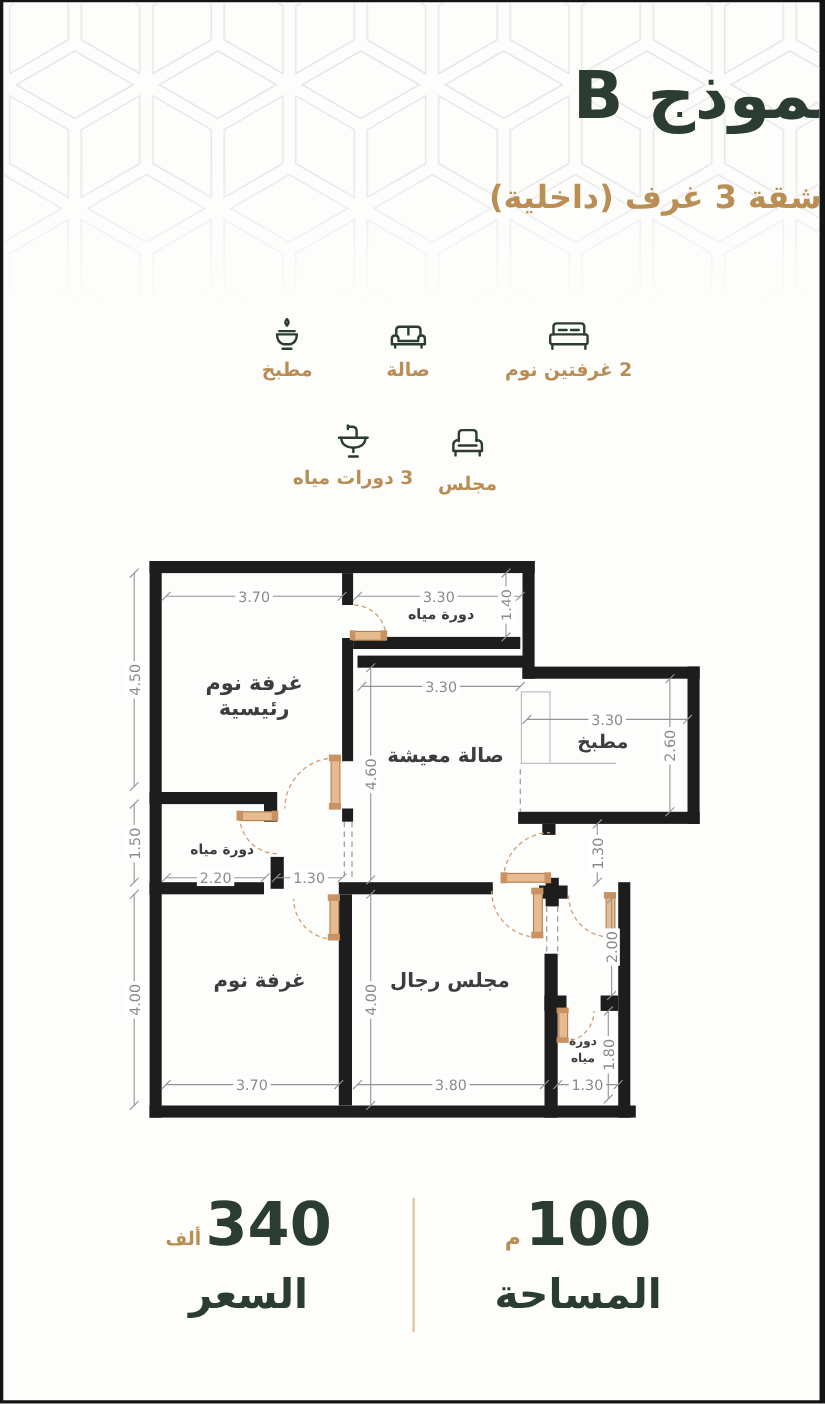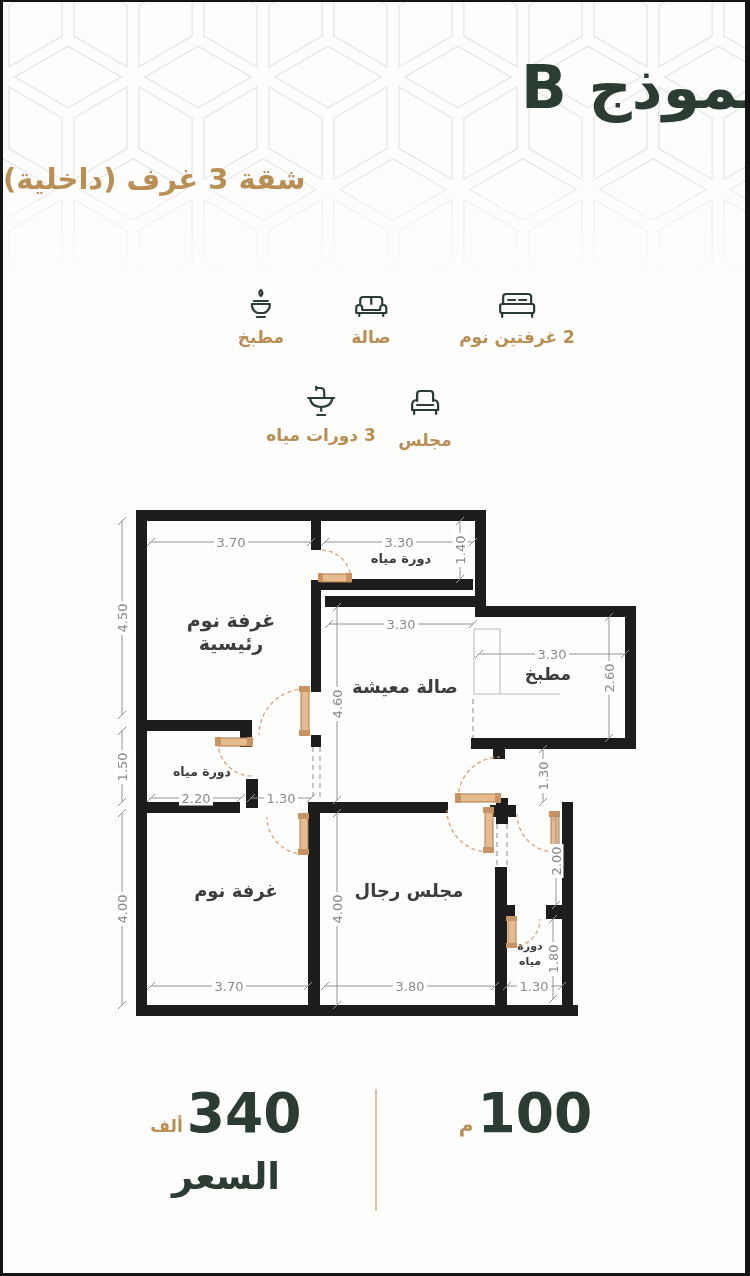--- a/index.html
+++ b/index.html
@@ -8,21 +8,21 @@
     background:#fdfdfc;overflow:hidden;box-sizing:border-box;
     border-style:solid;border-color:#141414;border-width:2px 5px 3px 3px;
     font-family:"DejaVu Sans",sans-serif;
   }
   .pattern-band{position:absolute;left:0;top:0;width:744px;height:278px;pointer-events:none;}
   .title{
     position:absolute;left:16px;top:50px;width:744px;text-align:right;
     font-size:60px;font-weight:bold;color:#2b3d33;direction:rtl;letter-spacing:1px;
   }
   .subtitle{
-    position:absolute;left:0;top:160px;width:744px;text-align:left;
+    position:absolute;left:0;top:160px;width:744px;text-align:right;
     font-size:29px;font-weight:bold;color:#ba8f55;direction:rtl;
   }
   .feat{position:absolute;transform:translateX(-50%);display:flex;flex-direction:column;align-items:center;gap:5px;}
   .feat svg{stroke:#2b3d33;fill:none;stroke-width:2.2;stroke-linecap:round;stroke-linejoin:round;}
   .feat .flabel{font-size:17px;font-weight:600;color:#b98e55;direction:rtl;white-space:nowrap;}
   .plan{position:absolute;left:105px;top:495px;}
   .plan text{font-family:"DejaVu Sans",sans-serif;}
   .walls{fill:#1d1d1d;stroke:none;}
   .dash line{stroke:#9a9a9a;stroke-width:1.1;stroke-dasharray:5 4;}
   .counter{stroke:#b9b9b9;stroke-width:1;fill:none;}
@@ -360,20 +360,21 @@
       <text class="room" x="94" y="279" font-size="12.5">دورة مياه</text>
       <text class="room" x="128" y="400" font-size="18">غرفة نوم</text>
       <text class="room" x="301" y="400" font-size="18">مجلس رجال</text>
       <text class="room" x="422" y="453" font-size="11">دورة</text>
       <text class="room" x="422" y="468" font-size="11">مياه</text>
     </g>
   </svg>
 
   <div class="stats-block" style="left:425px;top:1084px;width:195px;">
     <div class="stats-value"><span>100</span><span class="stats-unit">م</span></div>
+    <div class="stats-label">المساحة</div>
   </div>
   <div class="stats-divider"></div>
   <div class="stats-block" style="left:125px;top:1084px;width:196px;">
     <div class="stats-value"><span>340</span><span class="stats-unit" style="font-size:17px;">ألف</span></div>
     <div class="stats-label">السعر</div>
   </div>
 
 </div>
 
 </body></html>

